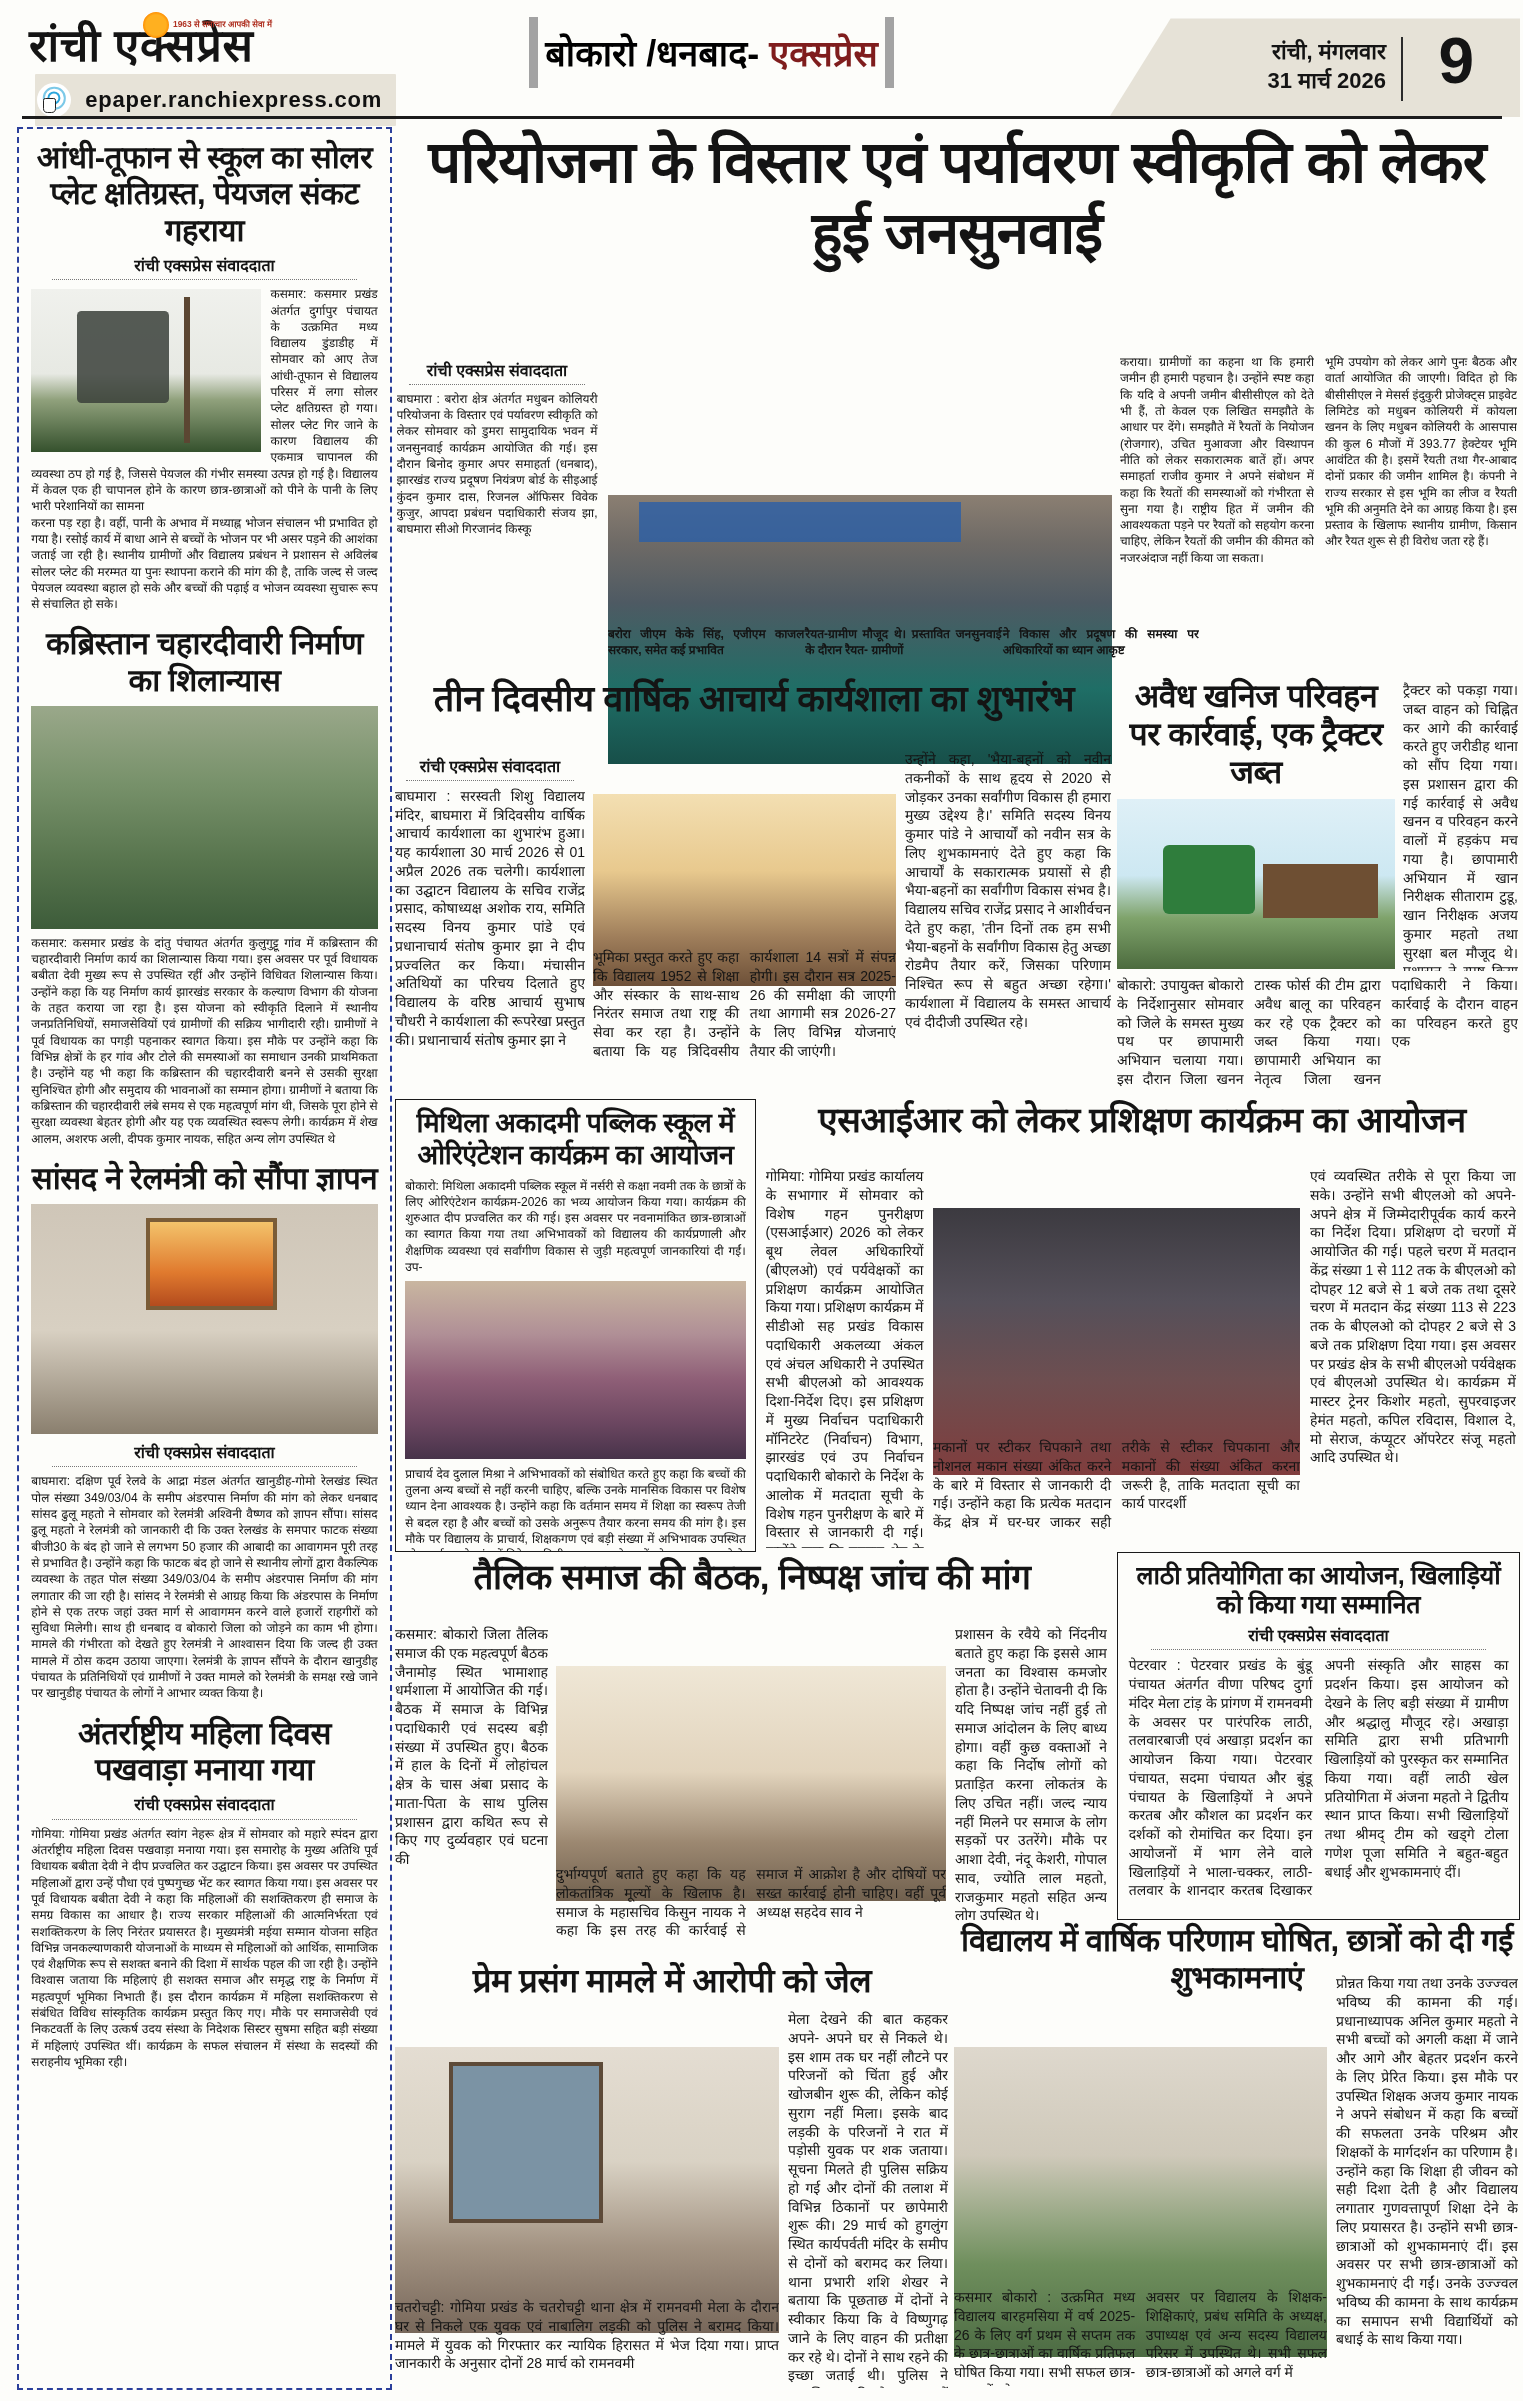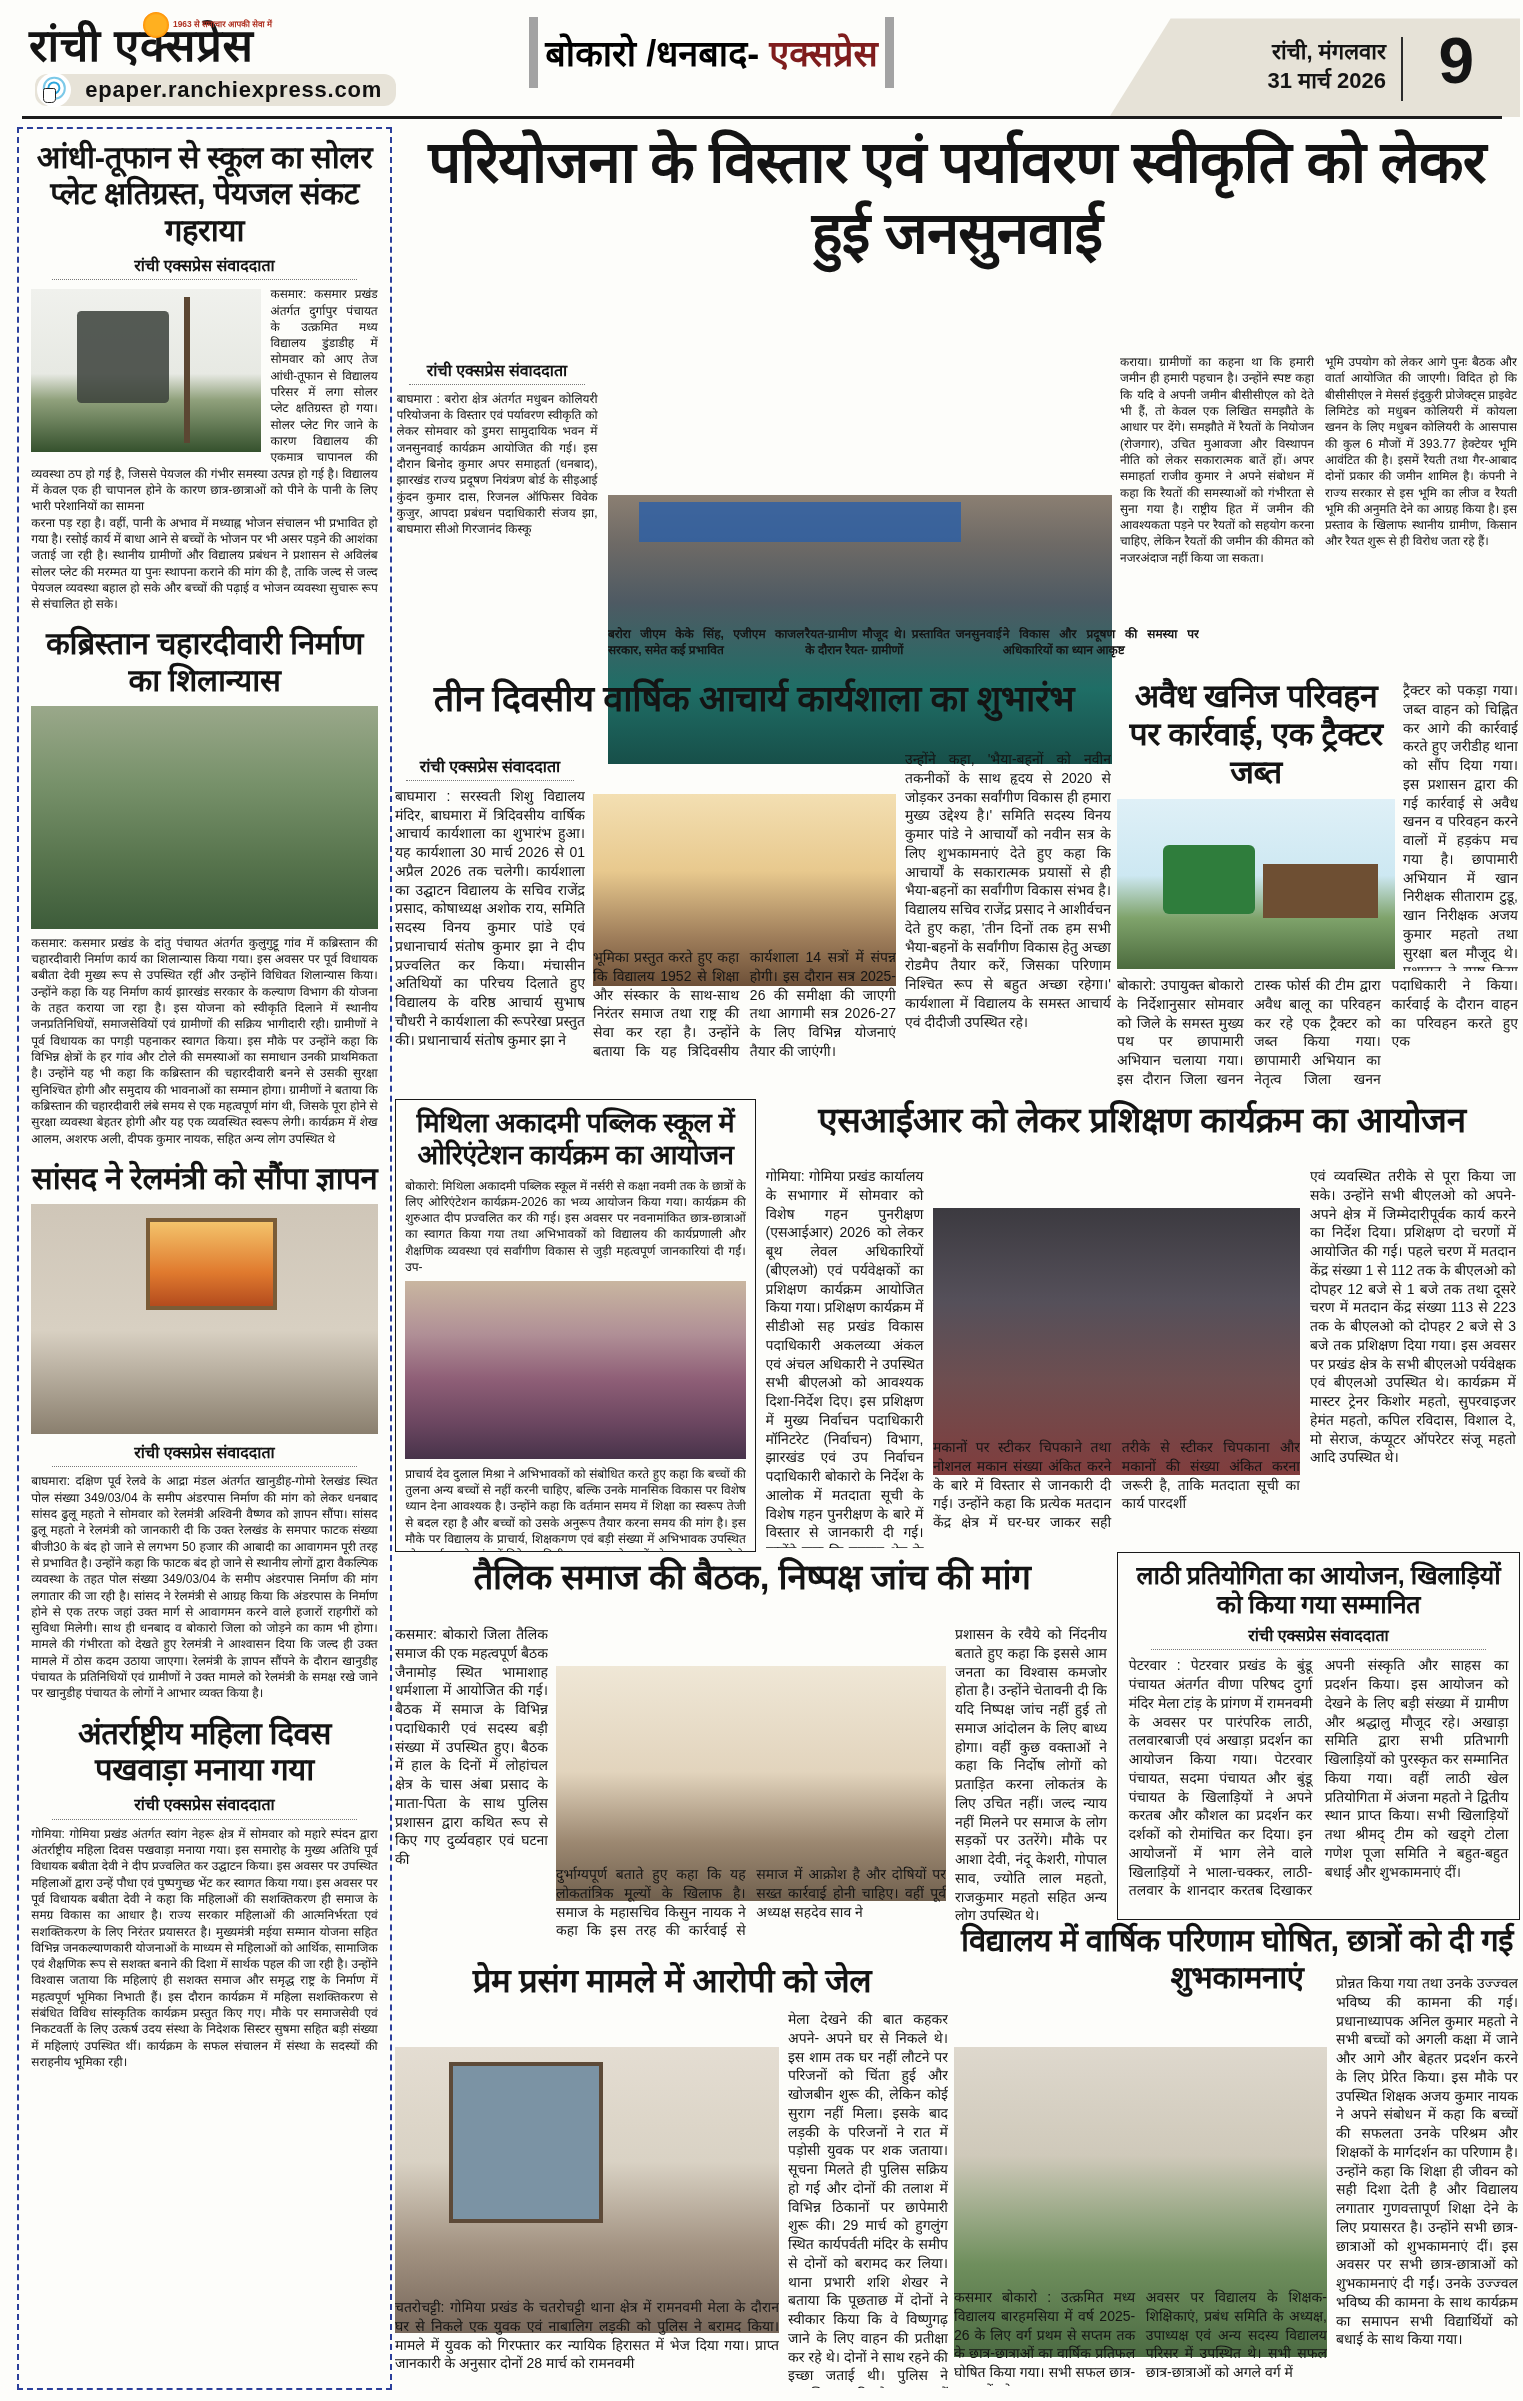--- a/index.html
+++ b/index.html
@@ -11,21 +11,21 @@
   .body-sm{font-size:14px;line-height:1.34}
   .byline{font-weight:bold;text-align:center;font-size:16px;padding:1.5px 0 3.1px;border-bottom:1.5px dotted #777;margin:3.1px auto 6.1px;display:block;width:88%}
   .hl{font-weight:bold;text-align:center;line-height:1.18;letter-spacing:-0.4px}
   .photo{overflow:hidden;position:relative}
   .clip{overflow:hidden}
   
   #logo-title{font-size:45px;font-weight:bold;letter-spacing:0.8px;line-height:1.05}
   #logo-sun{left:114px;top:4.6px;width:26px;height:26px;border-radius:50%;
      background:radial-gradient(circle,#ffb020 0 55%,#ff8c00 72%,rgba(255,140,0,0) 73%)}
   #logo-tagline{left:144px;top:10.7px;font-size:8.4px;color:#b03324;font-weight:bold;white-space:nowrap}
-  #epaper-bar{left:35px;top:74px;width:361px;height:32px;background:#e7e3d8;display:flex;align-items:center;border-radius:12px}
+  #epaper-bar{left:35px;top:74px;width:361px;height:52px;background:#e7e3d8;display:flex;align-items:center;border-radius:1px}
   #epaper-icon{width:34px;height:34px;border-radius:50%;background:#fff;margin-left:2.3px;position:relative;flex:0 0 auto}
   #epaper-icon .ring{position:absolute;left:50%;top:45%;transform:translate(-50%,-50%);border:2.3px solid #2aa6dd;border-radius:50%}
   #epaper-icon .r1{width:9.2px;height:9.2px}
   #epaper-icon .r2{width:18.4px;height:18.4px;border-color:#7cc9e8}
   #epaper-icon .hand{position:absolute;left:6.1px;top:15.3px;width:10.7px;height:12.3px;border:1.5px solid #222;border-radius:2.3px 2.3px 4.6px 4.6px;background:#fff}
   #epaper-url{flex:1;text-align:center;font-size:22px;font-weight:bold;letter-spacing:0.8px;color:#111}
   #header-rule{left:21.5px;top:116px;width:1480px;height:3.1px;background:#1c1c1c}
   #edition{left:537px;top:14px;width:349px;height:77px;display:flex;align-items:center;justify-content:center;gap:7.7px}
   .bracket{width:10.7px;height:71px;border-left:9.2px solid #a3a3a3;border-top:6.1px solid #a3a3a3;border-bottom:6.1px solid #a3a3a3;box-sizing:border-box}
   .bracket.right{border-left:none;border-right:9.2px solid #a3a3a3}

